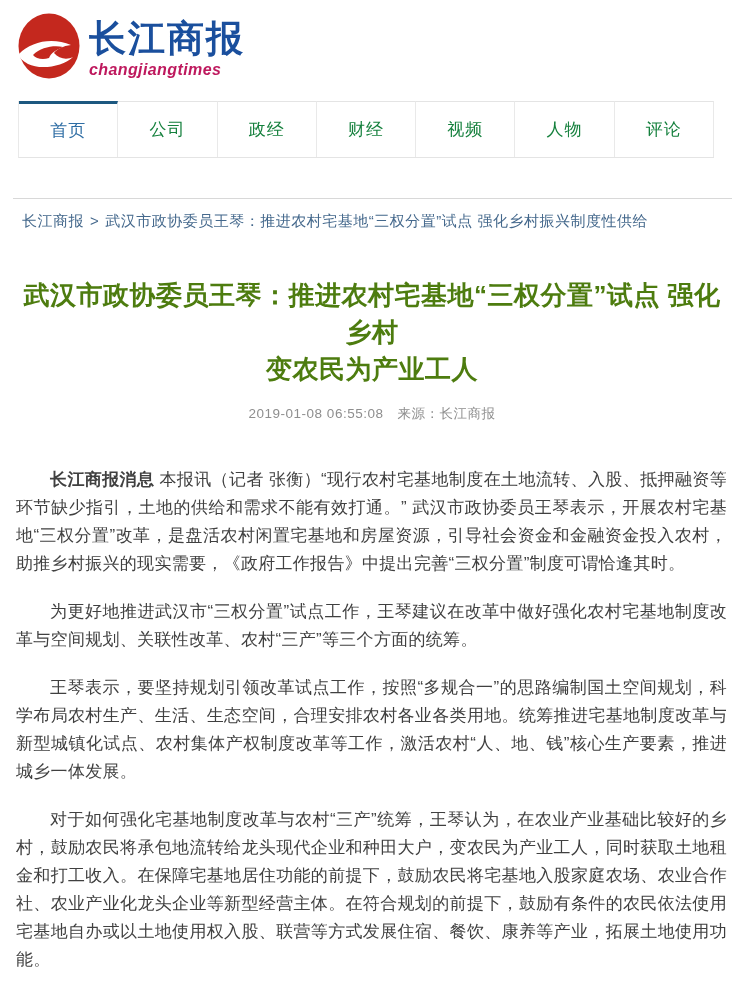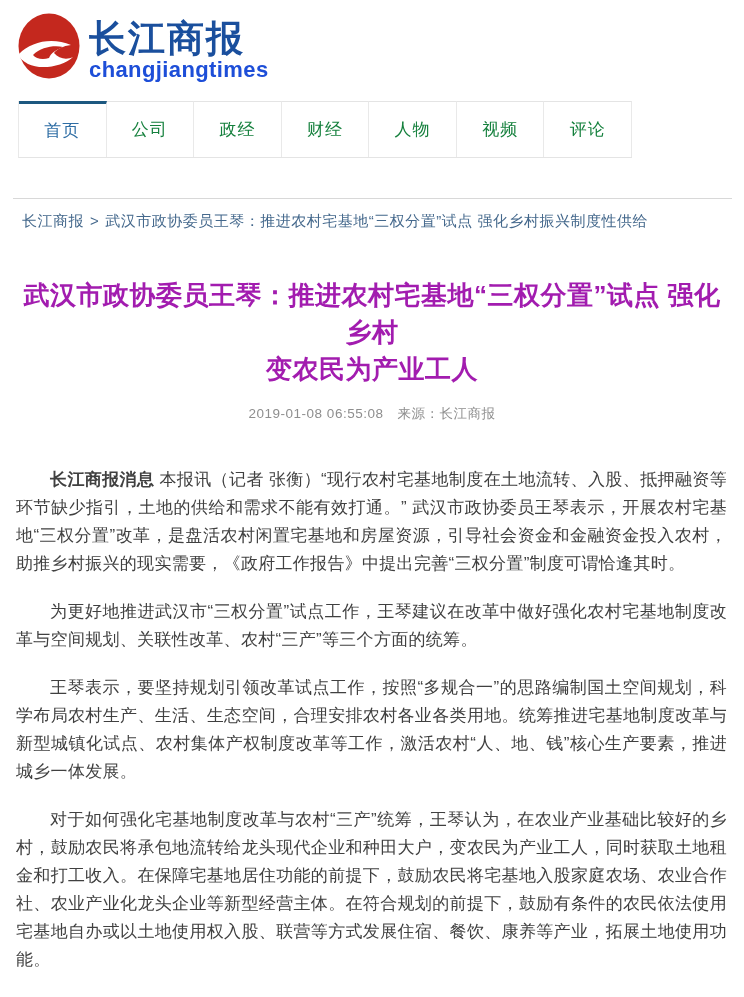--- a/index.html
+++ b/index.html
@@ -26,32 +26,33 @@
   .logo-text { margin-left: 9px; padding-top: 6px; }
   .logo-cn {
     font-size: 37px;
     font-weight: 700;
     color: #1a4f9d;
     letter-spacing: 2px;
     line-height: 40px;
     white-space: nowrap;
   }
   .logo-en {
-    font-size: 22px;
+    font-size: 16px;
     font-weight: 700;
-    color: #1d4ed8;
+    color: #be185d;
     letter-spacing: 0.4px;
     line-height: 20px;
     margin-top: 1px;
+    font-style: italic;
   }
 
   
   .nav {
     margin: 1px 0 0 18px;
-    width: 614px;
+    width: 696px;
     display: flex;
     border-bottom: 1px solid #e4e4e4;
     border-left: 1px solid #e9e9e9;
     background: #fff;
   }
   .nav-tab {
     flex: 1 1 0;
     height: 56px;
     display: flex;
     align-items: center;
@@ -86,21 +87,21 @@
   .crumb-sep { margin: 0 6px; color: #44688c; }
 
   
   .article-title {
     margin-top: 46px;
     padding: 0 14px;
     text-align: center;
     font-size: 26px;
     line-height: 37px;
     font-weight: 700;
-    color: #a21caf;
+    color: #4d7c0f;
     letter-spacing: 0.5px;
   }
   .article-meta {
     margin-top: 17px;
     text-align: center;
     font-size: 13.5px;
     color: #8e8e8e;
     letter-spacing: 0.5px;
   }
   .article-meta .meta-gap { display: inline-block; width: 14px; }
@@ -138,22 +139,22 @@
         <span class="logo-en" style="display:block">changjiangtimes</span>
       </span>
     </a>
   </div>
 
   <div class="nav">
     <div class="nav-tab active">首页</div>
     <div class="nav-tab">公司</div>
     <div class="nav-tab">政经</div>
     <div class="nav-tab">财经</div>
+    <div class="nav-tab">视频</div>
     <div class="nav-tab">人物</div>
-    <div class="nav-tab">视频</div>
     <div class="nav-tab">评论</div>
   </div>
 
   <hr class="rule">
 
   <div class="breadcrumb">
     <a>长江商报</a><span class="crumb-sep">&gt;</span><span>武汉市政协委员王琴：推进农村宅基地“三权分置”试点 强化乡村振兴制度性供给</span>
   </div>
 
   <div>

